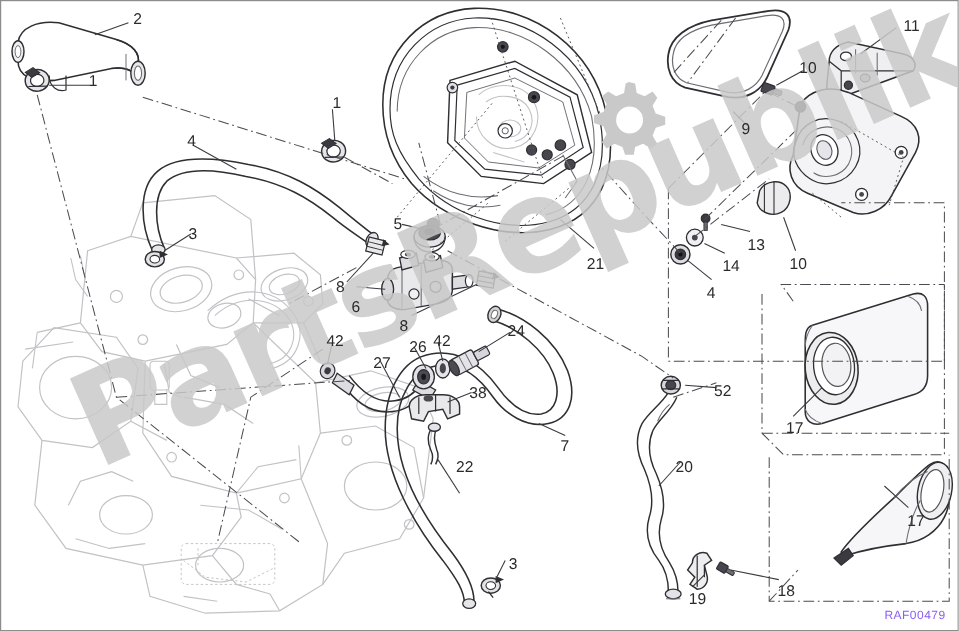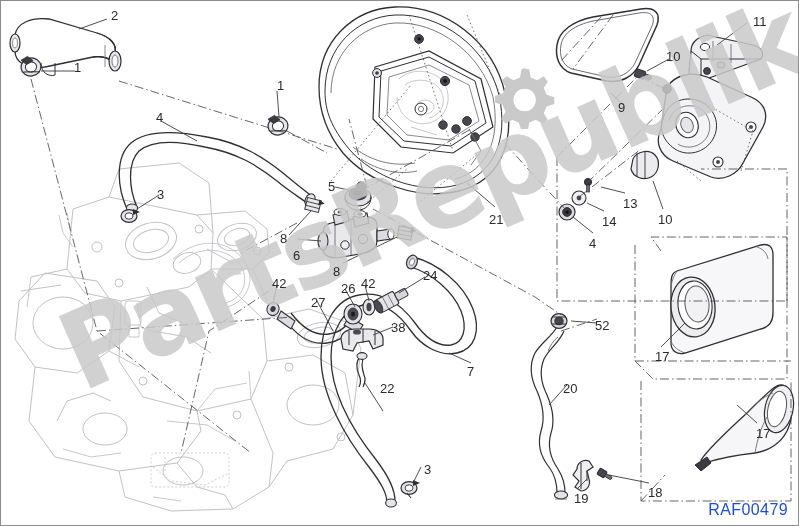--- a/index.html
+++ b/index.html
@@ -39,21 +39,21 @@
     font-family:"Liberation Sans",sans-serif;
     font-size:13px;
     color:#2b2b2b;
     line-height:1;
     white-space:nowrap;
   }
   
   #partcode{
     position:absolute;right:10px;bottom:6px;
     font-family:"Liberation Sans",sans-serif;
-    font-size:16px;color:#1d4ed8;letter-spacing:.4px;
+    font-size:10px;color:#8b5cf6;letter-spacing:.4px;
   }
   .ghost{stroke:#c2c2c6;}
   .hard{stroke:#2f2f33;}
   .mid{stroke:#6c6c72;}
   .dash{stroke:#4a4a50;stroke-dasharray:9 3 1.5 3;}
   .dot{stroke:#55555b;stroke-dasharray:1.6 2.6;}
   .lead{stroke:#3a3a40;}
   .fillnone{fill:none;}
 </style>
 </head>

